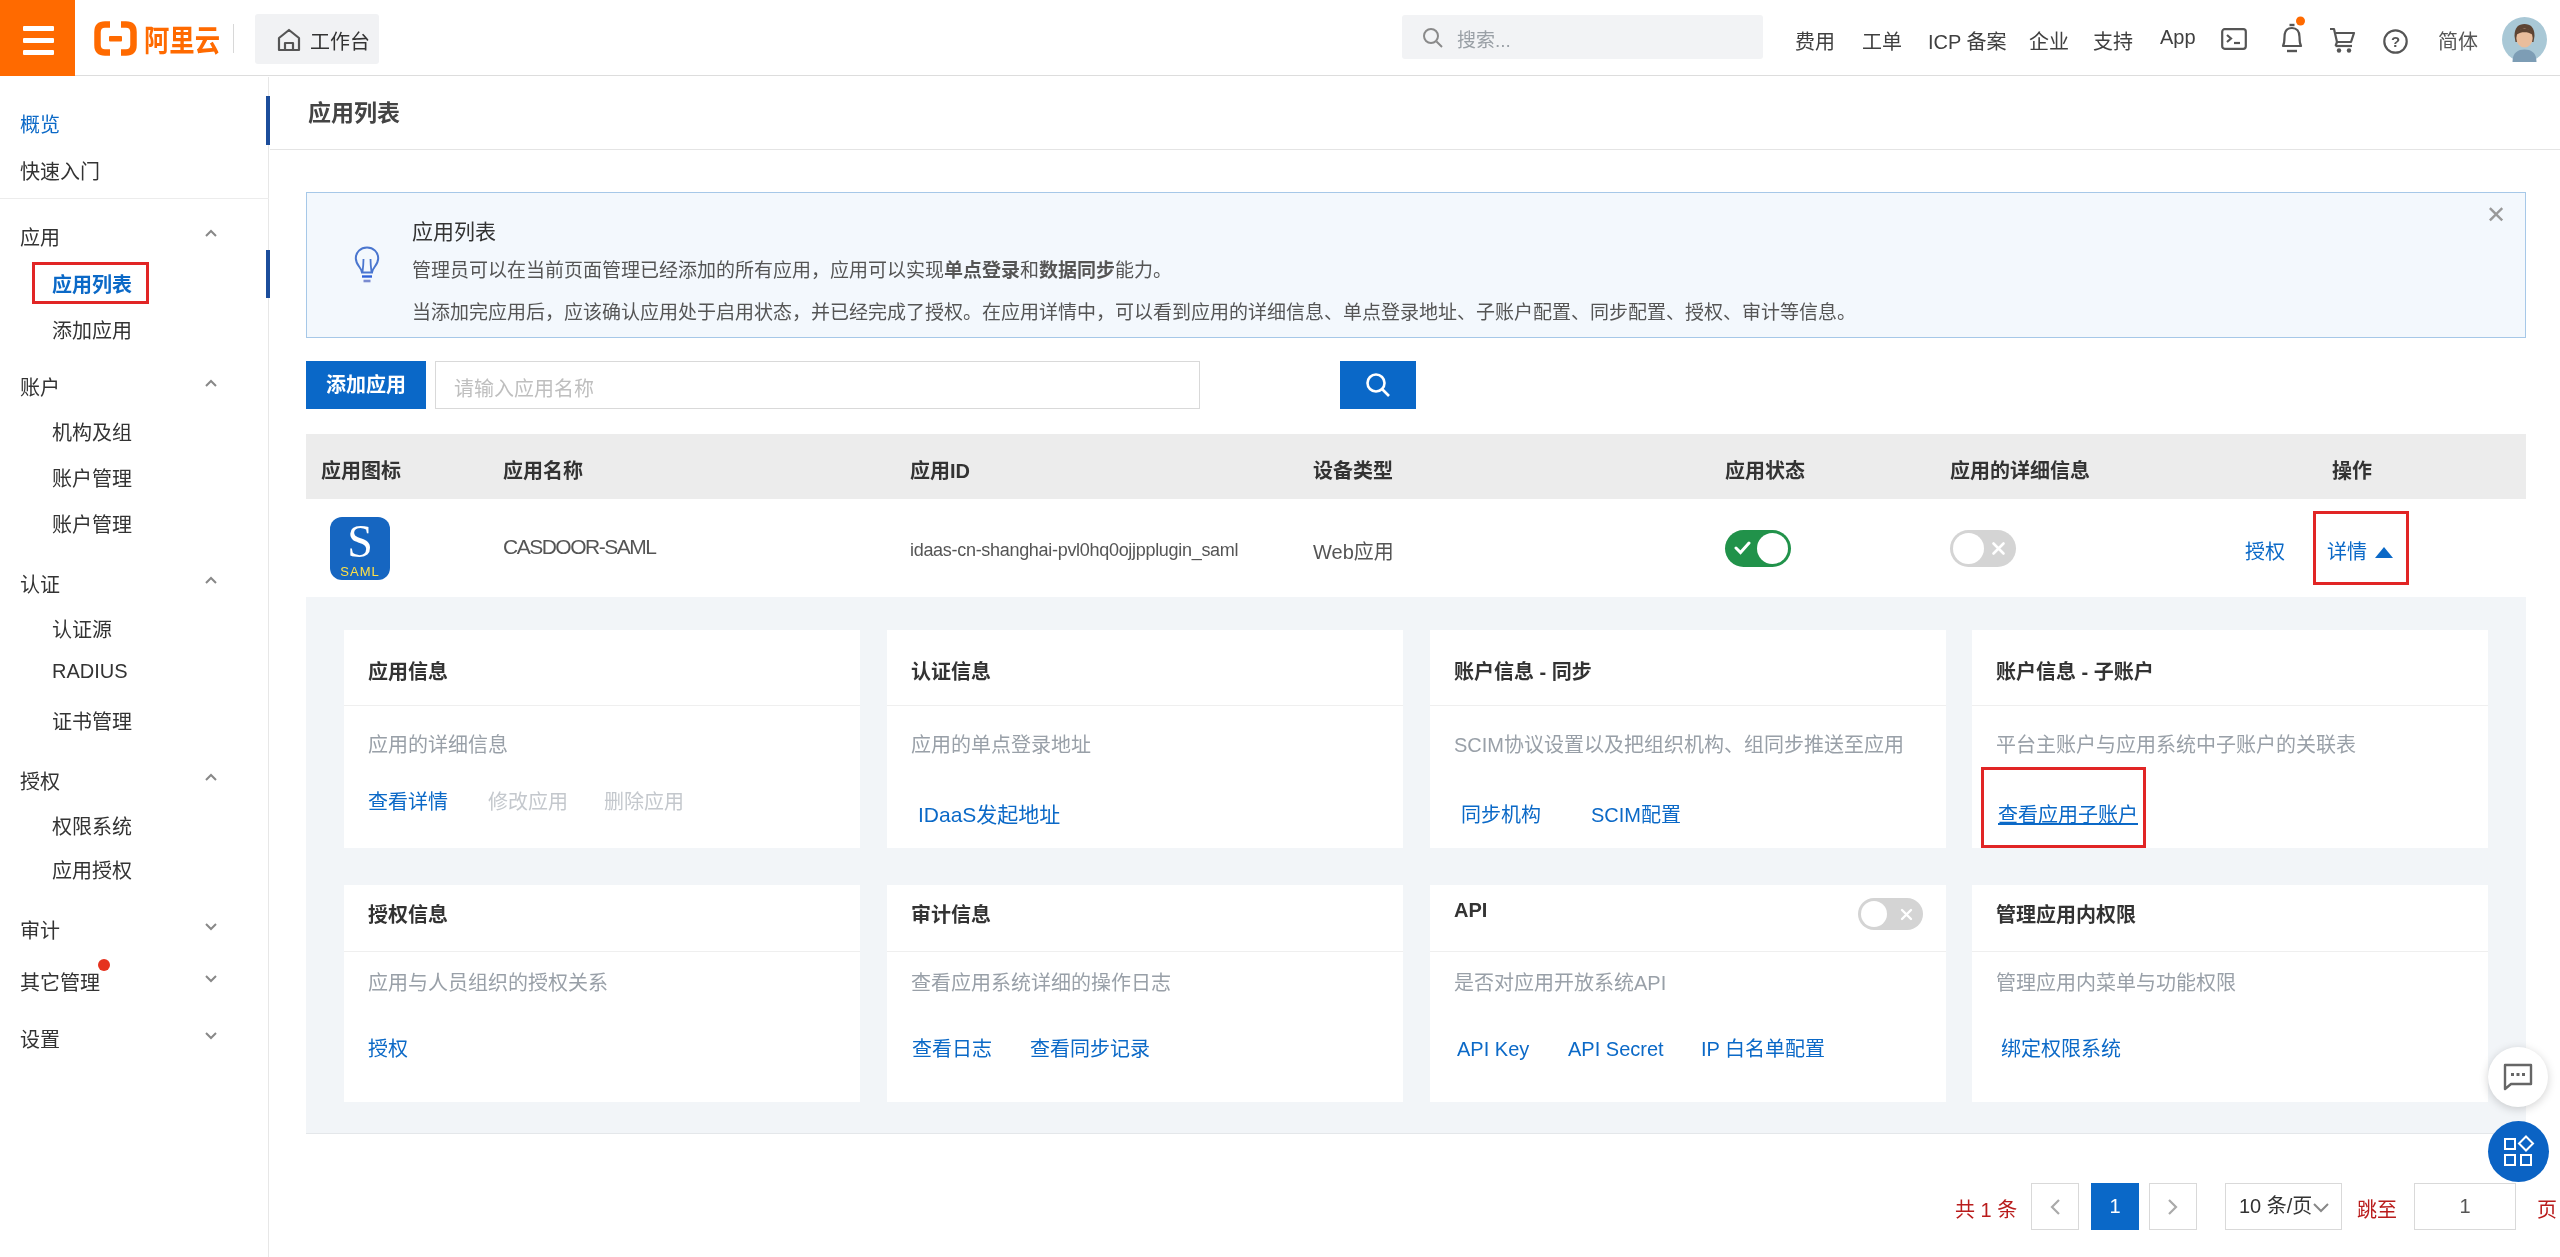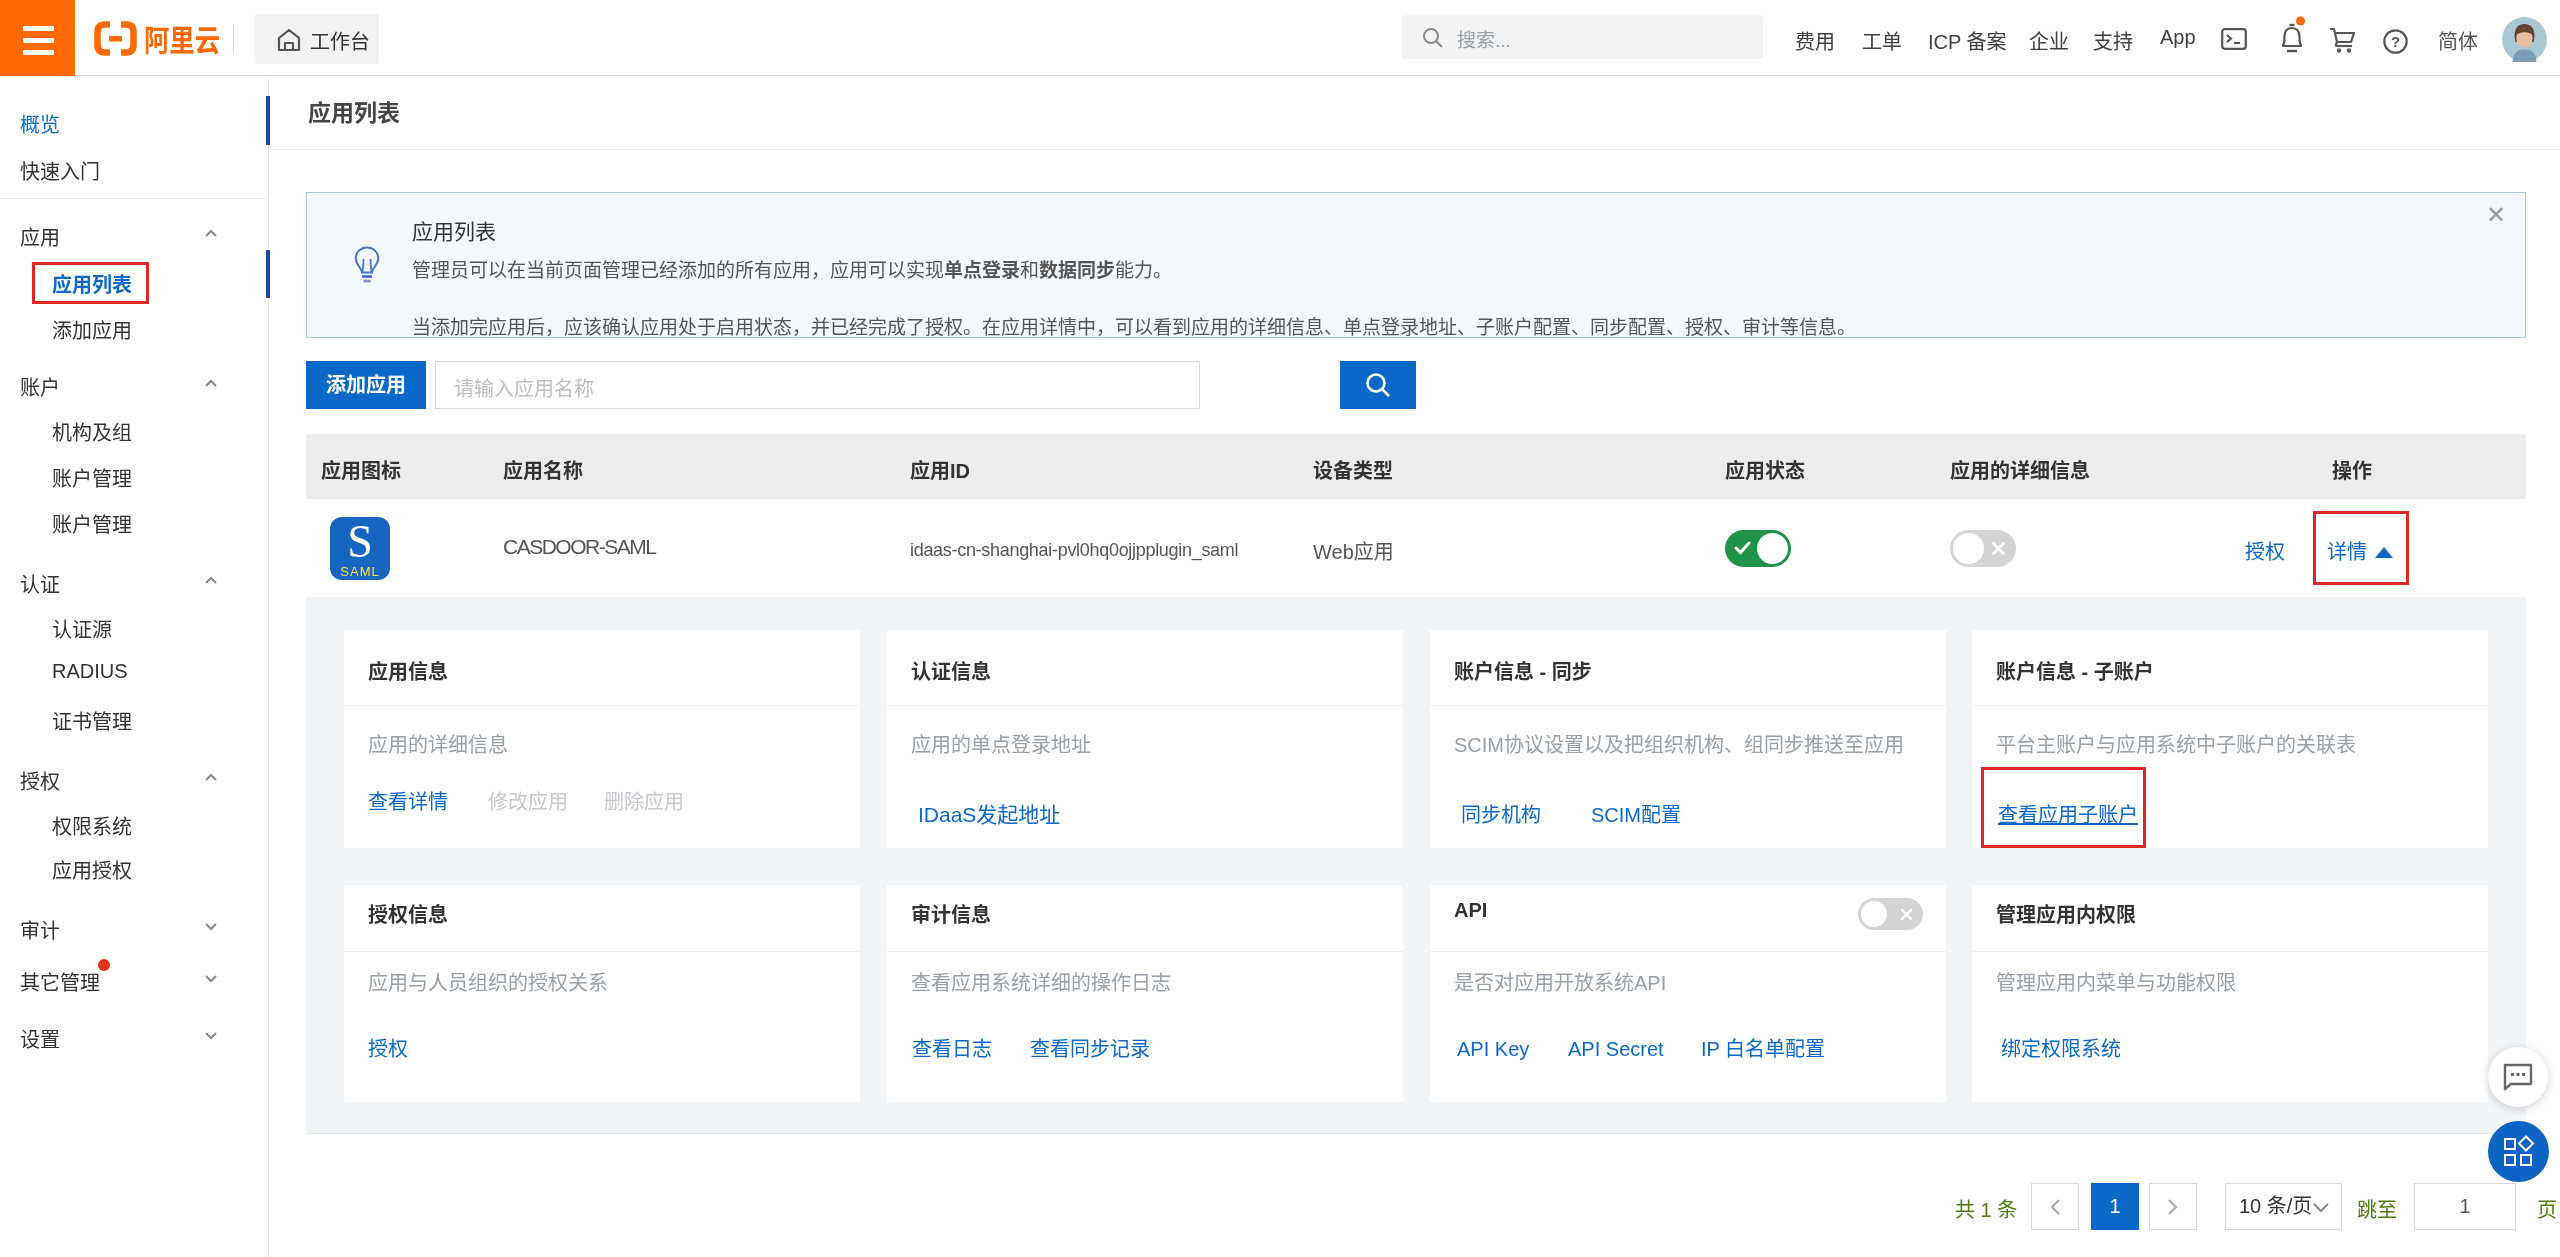--- a/index.html
+++ b/index.html
@@ -32,21 +32,21 @@
 .redbox { position:absolute; border:3px solid #e12525; z-index:20; }
 .bluebar { position:absolute; left:266px; width:4px; background:#1c4d9b; z-index:25; }
 
 #titlebar { position:absolute; left:270px; top:77px; width:2290px; height:73px; background:#fff;
   border-bottom:1px solid #e4e4e4; }
 #titlebar h1 { position:absolute; left:38px; top:17px; font-size:23px; color:#444; font-weight:bold; }
 #banner { position:absolute; left:306px; top:192px; width:2220px; height:146px;
   background:#f3f8fd; border:1px solid #a6c8e8; }
 #banner .btitle { position:absolute; left:105px; top:22px; font-size:21px; color:#333; }
 #banner .bl1 { position:absolute; left:105px; top:62px; font-size:19px; color:#555; }
-#banner .bl2 { position:absolute; left:105px; top:104px; font-size:19px; color:#555;margin-top:15px; }
+#banner .bl2 { position:absolute; left:105px; top:104px; font-size:19px; color:#555; }
 #banner .bx { position:absolute; left:2179px; top:8px; font-size:24px; color:#999; }
 #addbtn { position:absolute; left:306px; top:361px; width:120px; height:48px; background:#0a68c8;
   color:#fff; font-size:20px; font-weight:bold; text-align:center; line-height:48px; }
 #appsearch { position:absolute; left:435px; top:361px; width:765px; height:48px; background:#fff;
   border:1px solid #d9d9d9; }
 #appsearch span { position:absolute; left:18px; top:11px; font-size:20px; color:#bfbfbf; }
 #searchbtn { position:absolute; left:1340px; top:361px; width:76px; height:48px; background:#0a68c8; }
 
 #thead { position:absolute; left:306px; top:434px; width:2220px; height:65px; background:#ececec; }
 .th { position:absolute; top:21px; font-size:20px; font-weight:bold; color:#333; }
@@ -61,21 +61,21 @@
 .card .ct { position:absolute; left:24px; top:26px; font-size:20px; font-weight:bold; color:#333; }
 .card .chr { position:absolute; left:0; top:75px; width:100%; border-top:1px solid #efefef; }
 .card .cd { position:absolute; left:24px; top:101px; font-size:20px; color:#99a0a8; white-space:nowrap; line-height:28px; }
 .card .cl { position:absolute; top:158px; font-size:20px; white-space:nowrap; line-height:28px; }
 .gray { color:#c4c8cd; }
 .r2 .ct { top:14px; } .r2 .chr { top:66px; } .r2 .cd { top:84px; } .r2 .cl { top:150px; }
 .lk2 { top:171px !important; }
 
 .pgbox { position:absolute; top:1183px; height:47px; border:1px solid #d9d9d9; background:#fff;
   text-align:center; font-size:20px; color:#888; }
-.pgtext { position:absolute; top:1194px; font-size:20px; color:#4d7c0f; }
+.pgtext { position:absolute; top:1194px; font-size:20px; color:#b91c1c; }
 
 #fchat { position:absolute; left:2488px; top:1047px; width:60px; height:60px; border-radius:50%;
   background:#fff; box-shadow:0 2px 10px rgba(0,0,0,.18); z-index:40; }
 #fblue { position:absolute; left:2488px; top:1121px; width:61px; height:61px; border-radius:50%;
   background:#0b63c4; z-index:40; }
 </style>
 </head>
 <body>
 
 <div id="topbar">

